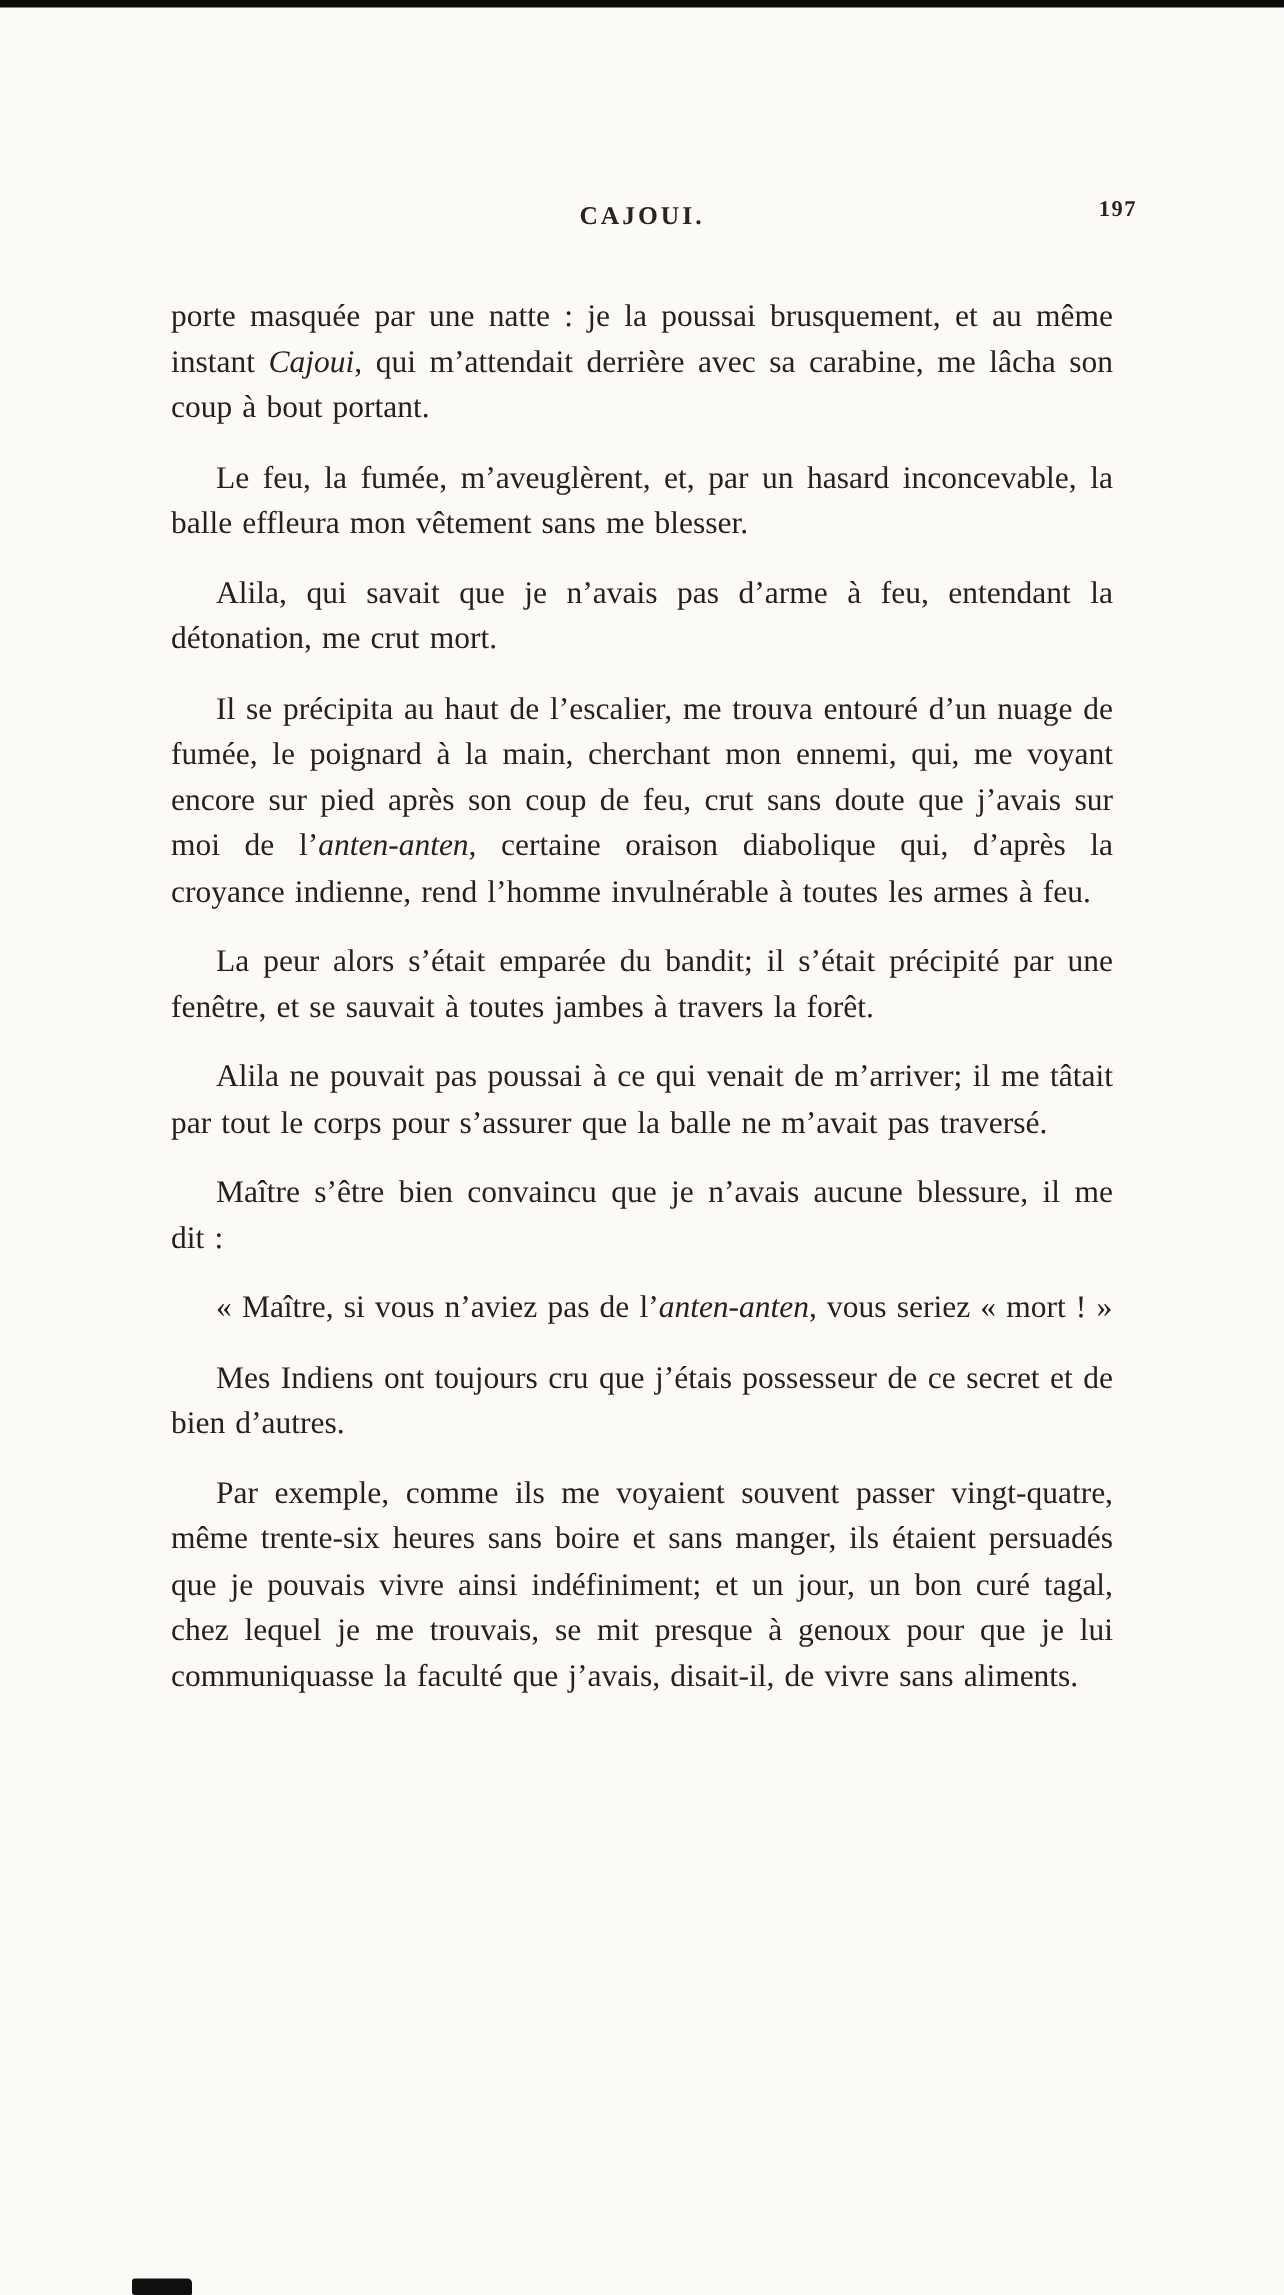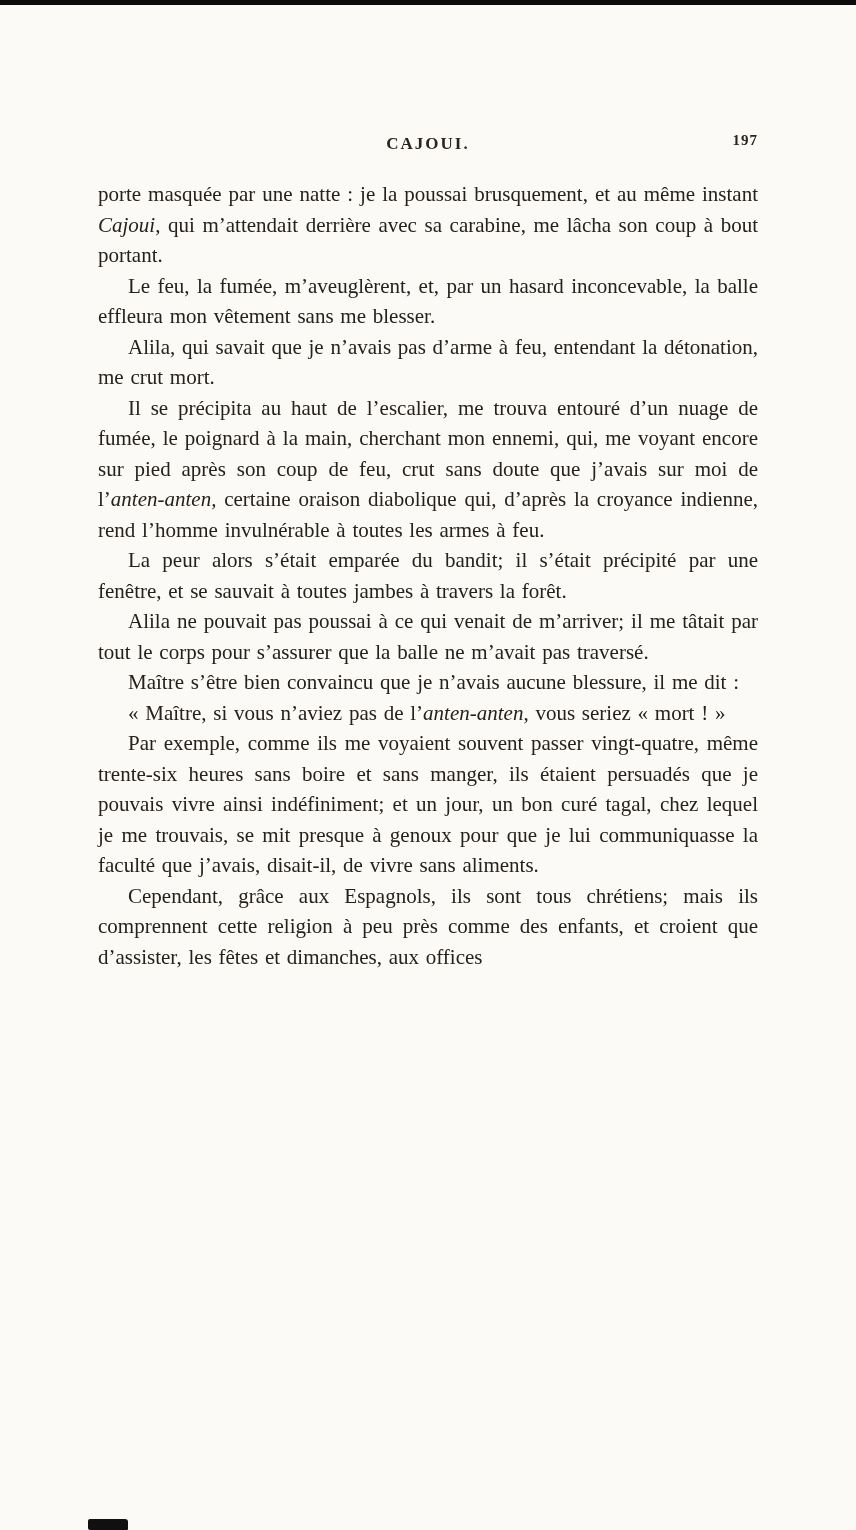--- a/index.html
+++ b/index.html
@@ -43,21 +43,21 @@
     color:#2b241d;
   }
   
   .text-block{
     position:absolute;top:179px;left:98px;width:660px;
     font-size:21px;line-height:30.5px;
     text-align:justify;
     word-spacing:1.5px;
   }
   .text-block p{
-    margin:0;
+    margin:16px;
     text-indent:30px;
   }
   .text-block p:first-child{
     text-indent:0;
   }
   .italic{font-style:italic;}
 </style>
 </head>
 <body>
 
@@ -71,18 +71,18 @@
 
   <div class="text-block">
       <p><span>porte masquée par une natte : je la poussai brusquement, et au même instant </span><span class="italic">Cajoui</span><span>, qui m’attendait derrière avec sa carabine, me lâcha son coup à bout portant.</span></p>
       <p><span>Le feu, la fumée, m’aveuglèrent, et, par un hasard inconcevable, la balle effleura mon vêtement sans me blesser.</span></p>
       <p><span>Alila, qui savait que je n’avais pas d’arme à feu, entendant la détonation, me crut mort.</span></p>
       <p><span>Il se précipita au haut de l’escalier, me trouva entouré d’un nuage de fumée, le poignard à la main, cherchant mon ennemi, qui, me voyant encore sur pied après son coup de feu, crut sans doute que j’avais sur moi de l’</span><span class="italic">anten-anten,</span><span> certaine oraison diabolique qui, d’après la croyance indienne, rend l’homme invulnérable à toutes les armes à feu.</span></p>
       <p><span>La peur alors s’était emparée du bandit; il s’était précipité par une fenêtre, et se sauvait à toutes jambes à travers la forêt.</span></p>
       <p><span>Alila ne pouvait pas poussai à ce qui venait de m’arriver; il me tâtait par tout le corps pour s’assurer que la balle ne m’avait pas traversé.</span></p>
       <p><span>Maître s’être bien convaincu que je n’avais aucune blessure, il me dit :</span></p>
       <p><span>« Maître, si vous n’aviez pas de l’</span><span class="italic">anten-anten</span><span>, vous seriez « mort ! »</span></p>
+      <p><span>Mes Indiens ont toujours cru que j’étais possesseur de ce secret et de bien d’autres.</span></p>
       <p><span>Par exemple, comme ils me voyaient souvent passer vingt-quatre, même trente-six heures sans boire et sans manger, ils étaient persuadés que je pouvais vivre ainsi indéfiniment; et un jour, un bon curé tagal, chez lequel je me trouvais, se mit presque à genoux pour que je lui communiquasse la faculté que j’avais, disait-il, de vivre sans aliments.</span></p>
-      <p><span>Cependant, grâce aux Espagnols, ils sont tous chrétiens; mais ils comprennent cette religion à peu près comme des enfants, et croient que d’assister, les fêtes et dimanches, aux offices</span></p>
     </div>
 
   <div class="scan-smudge"></div>
 </div>
 
 </body></html>

